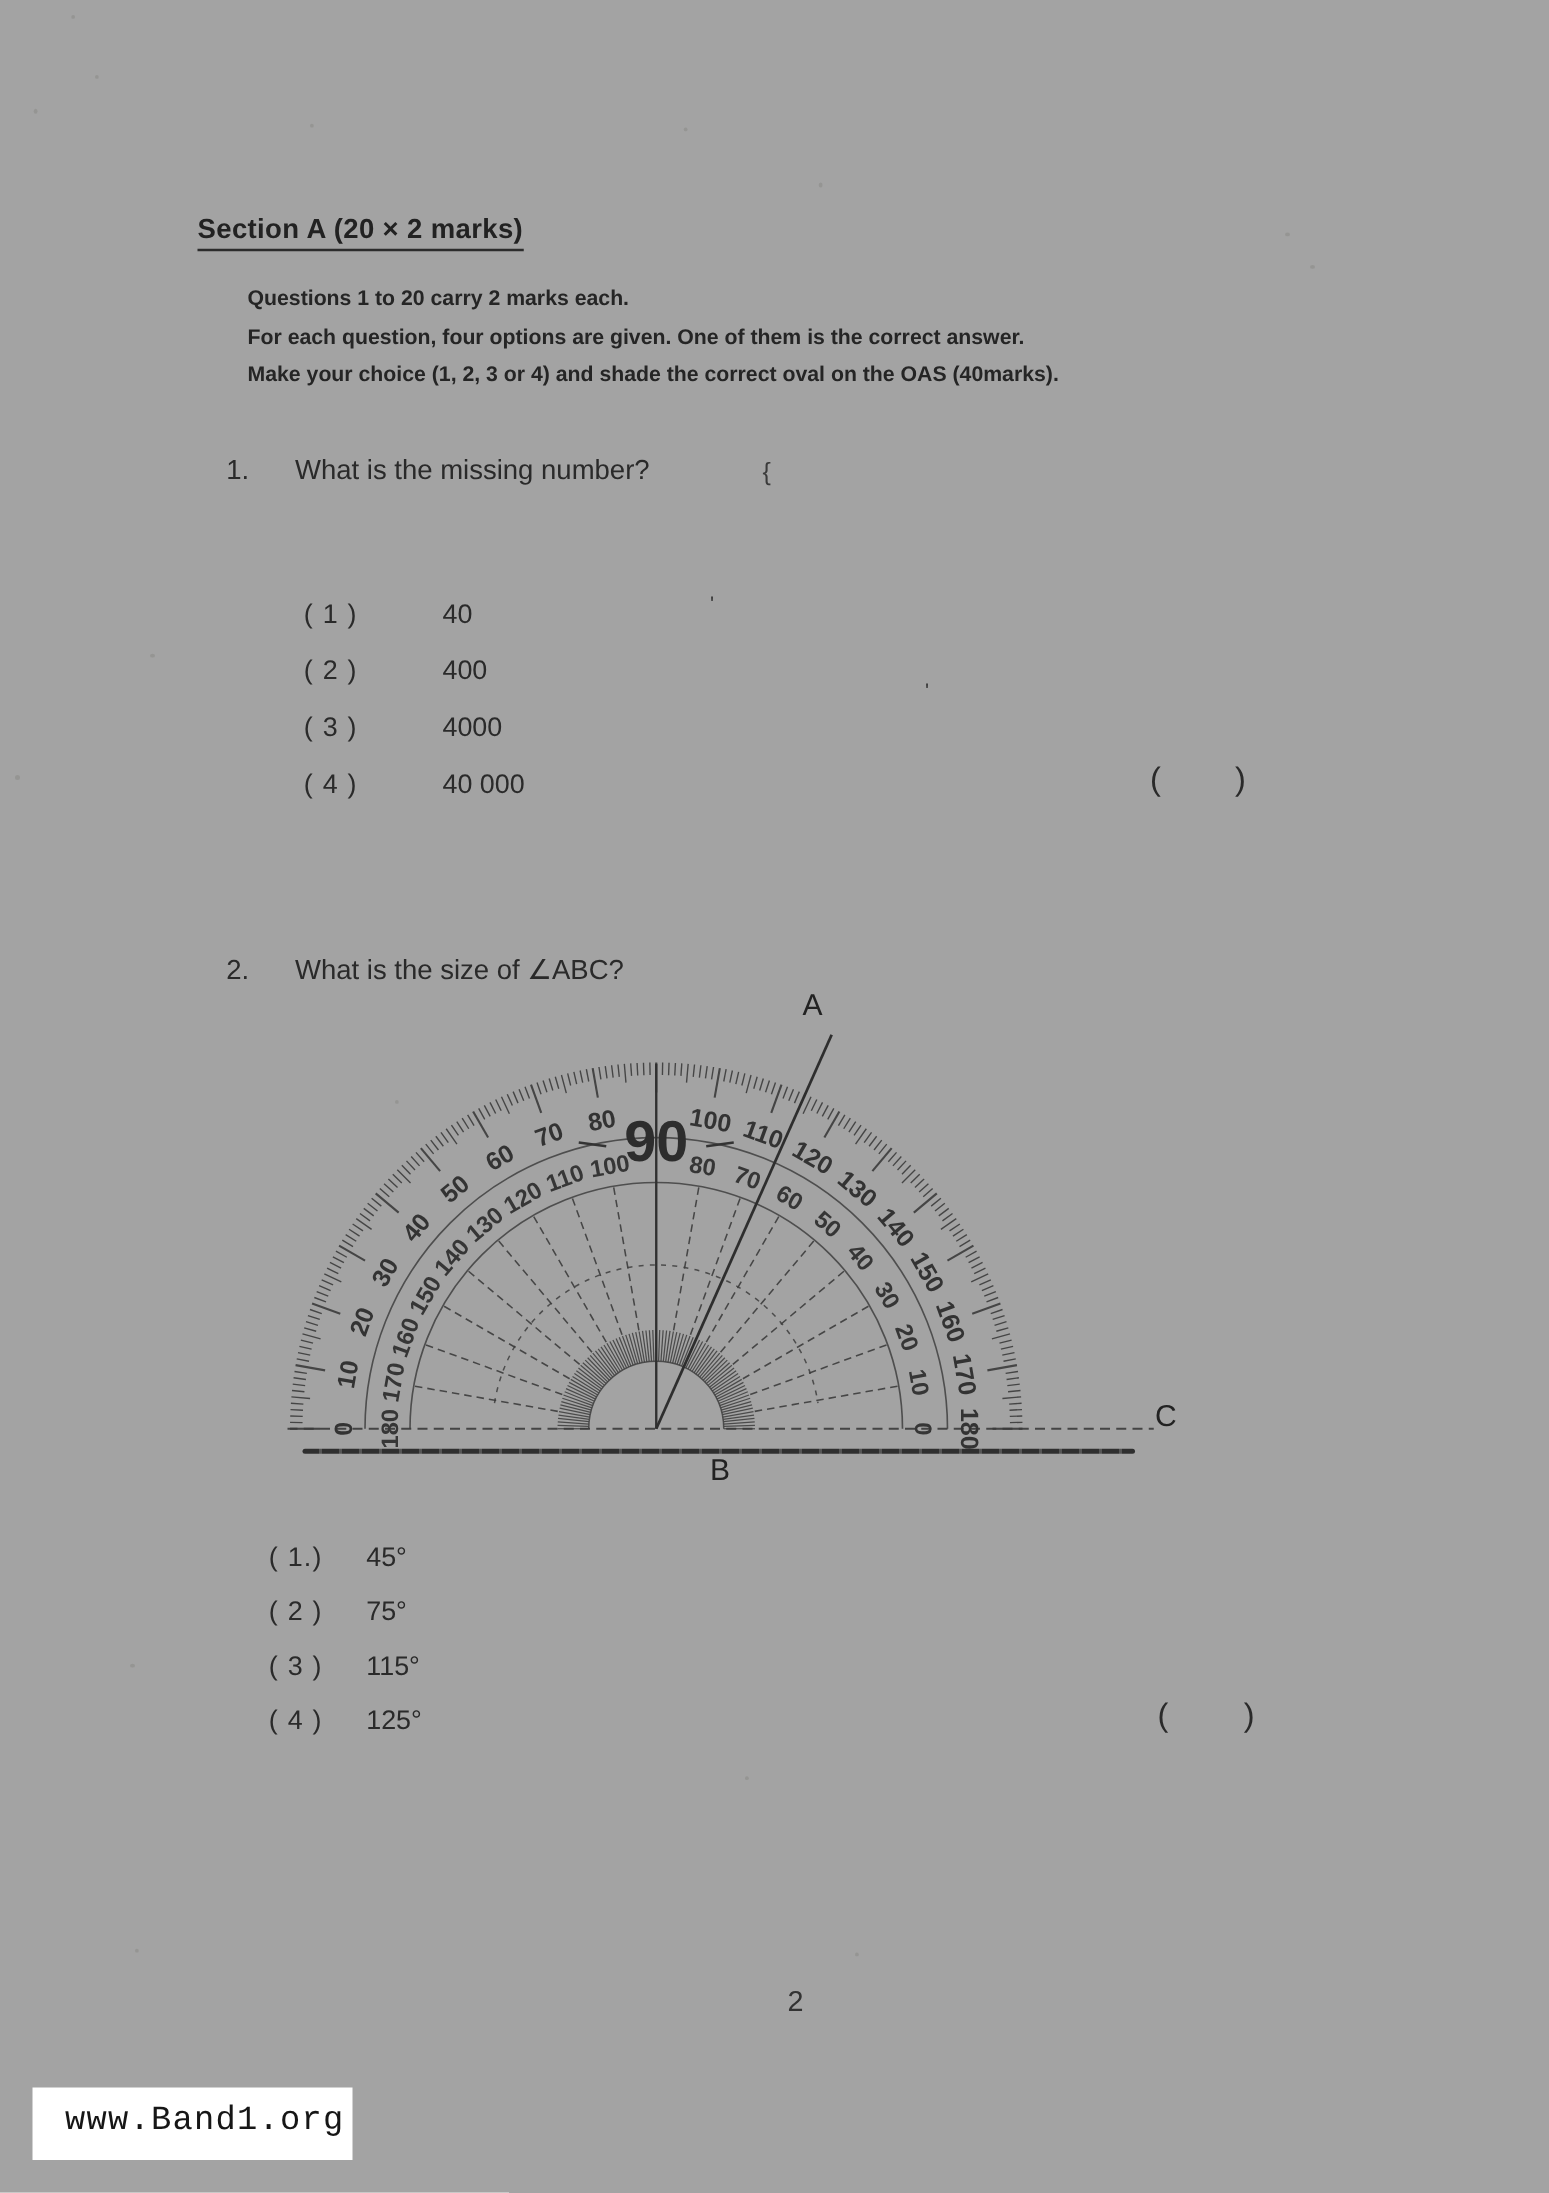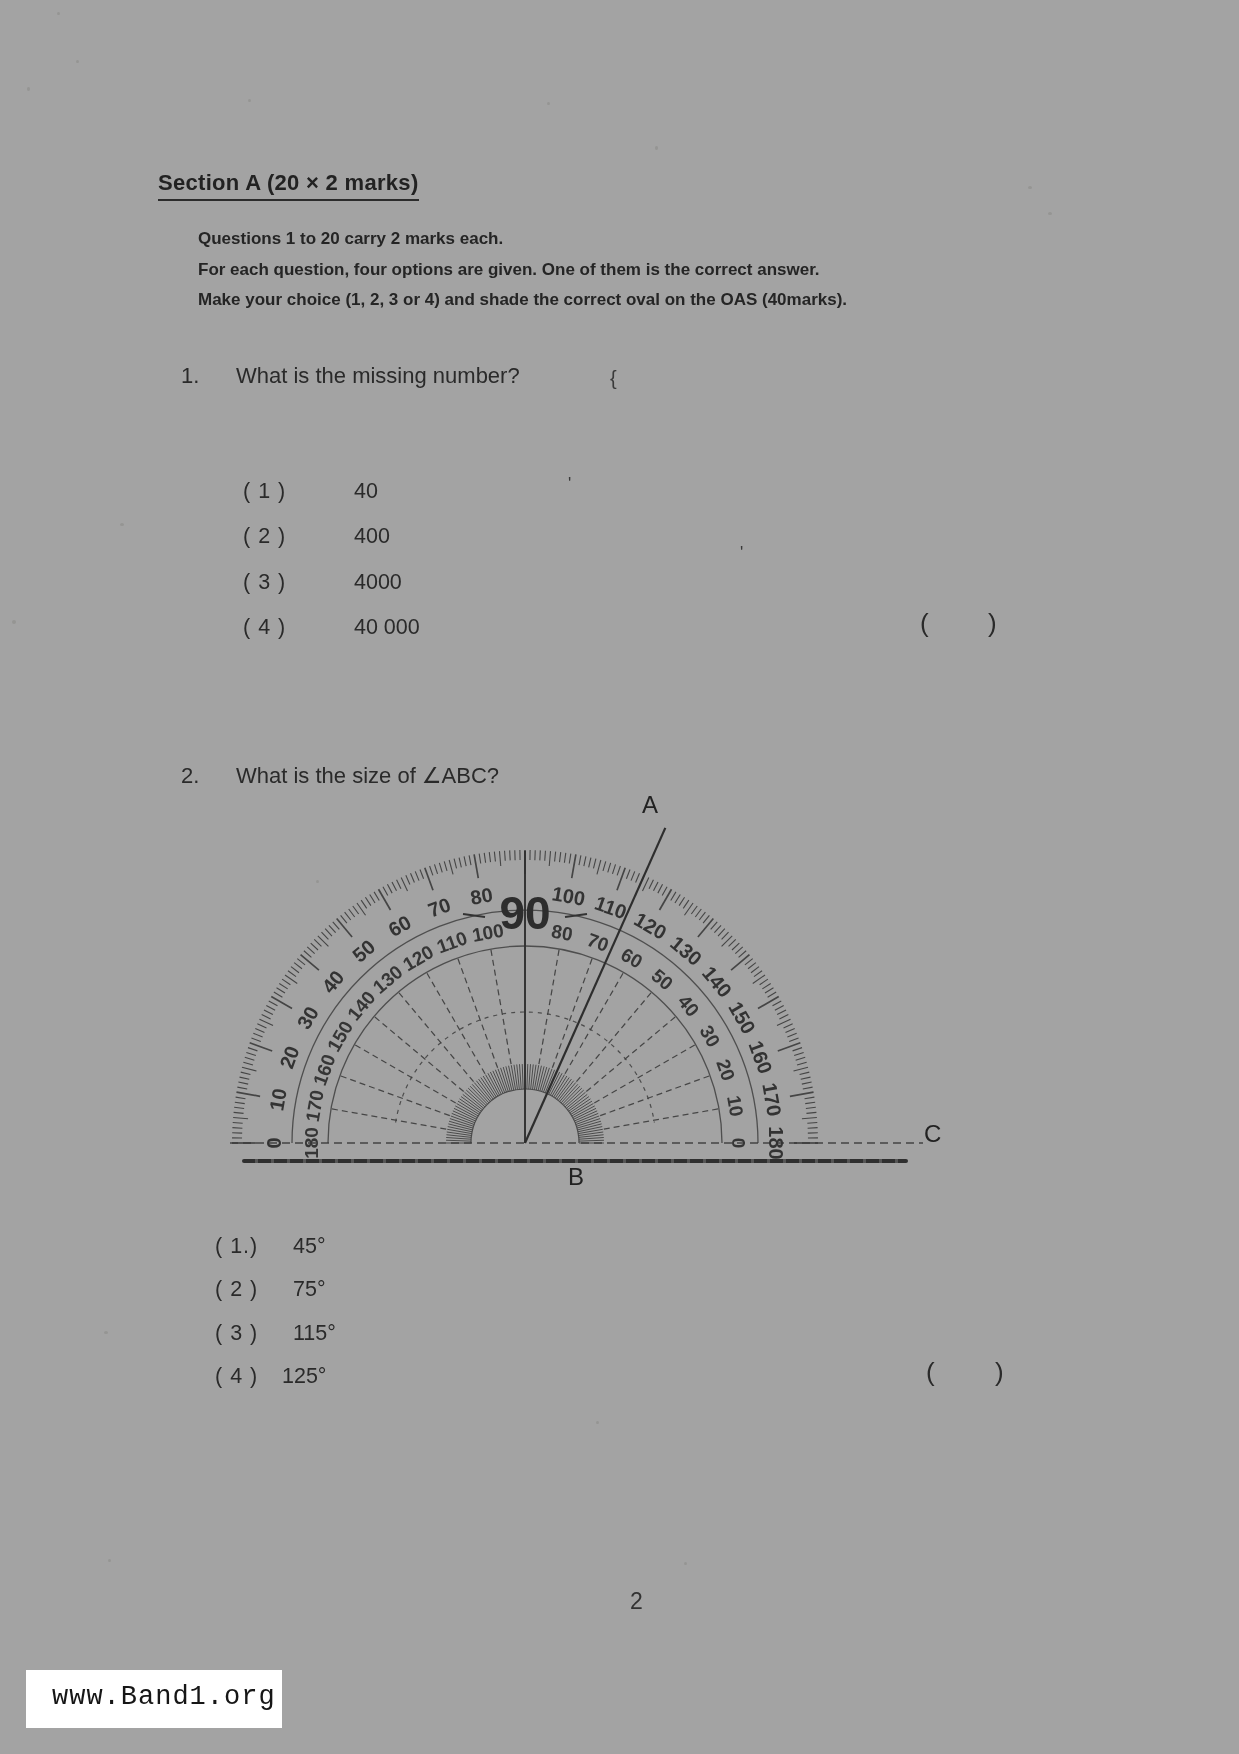--- a/index.html
+++ b/index.html
@@ -448,21 +448,21 @@
   <div class="optrow" style="left:215px; top:1277px;">
     <span class="lbl">( 2 )</span>
     <span class="val" style="margin-left:14px;text-align:right;">75°</span>
   </div>
   <div class="optrow" style="left:215px; top:1321px;">
     <span class="lbl">( 3 )</span>
     <span class="val" style="margin-left:14px;">115°</span>
   </div>
   <div class="optrow" style="left:215px; top:1364px;">
     <span class="lbl">( 4 )</span>
-    <span class="val" style="margin-left:3px;">125°</span>
+    <span class="val" style="margin-left:14px;">125°</span>
   </div>
   <span class="abs ansparen" style="left:926px; top:1357px;">(</span>
   <span class="abs ansparen" style="left:995px; top:1357px;">)</span>
 
   <span class="abs pagenum">2</span>
   <div class="abs footer-strip"></div>
   <span class="abs footer-text">www.Band1.org</span>
 
   <div class="speck" style="left:57px;top:12px;width:3px;height:3px;"></div>
   <div class="speck" style="left:76px;top:60px;width:3px;height:3px;"></div>

